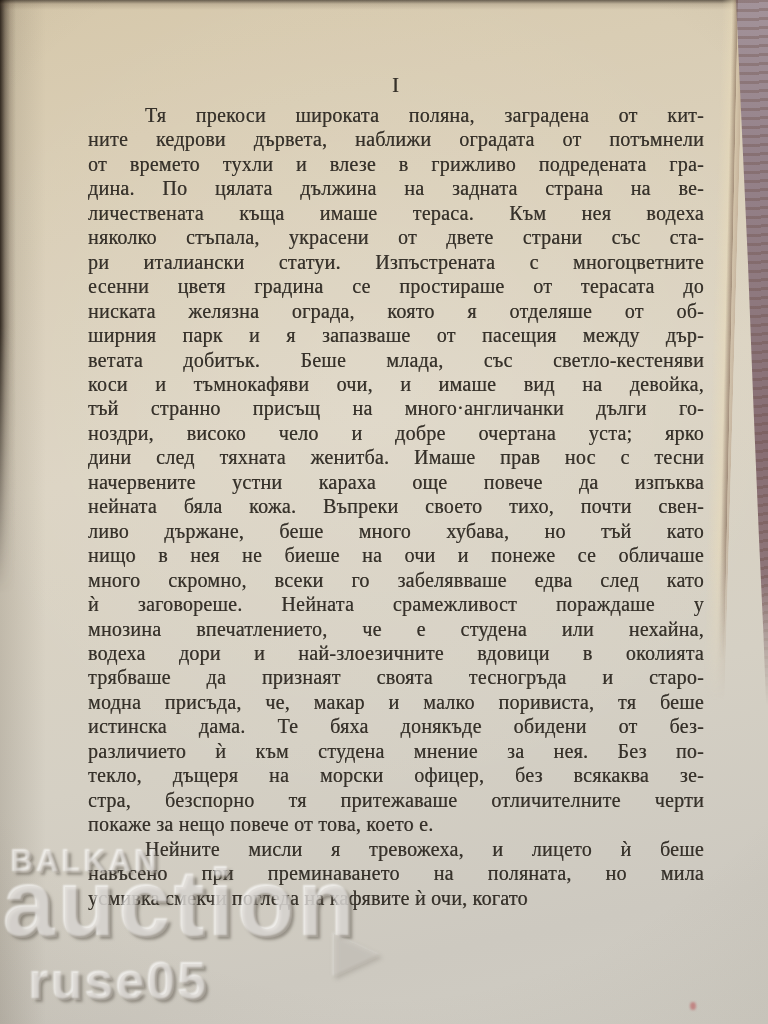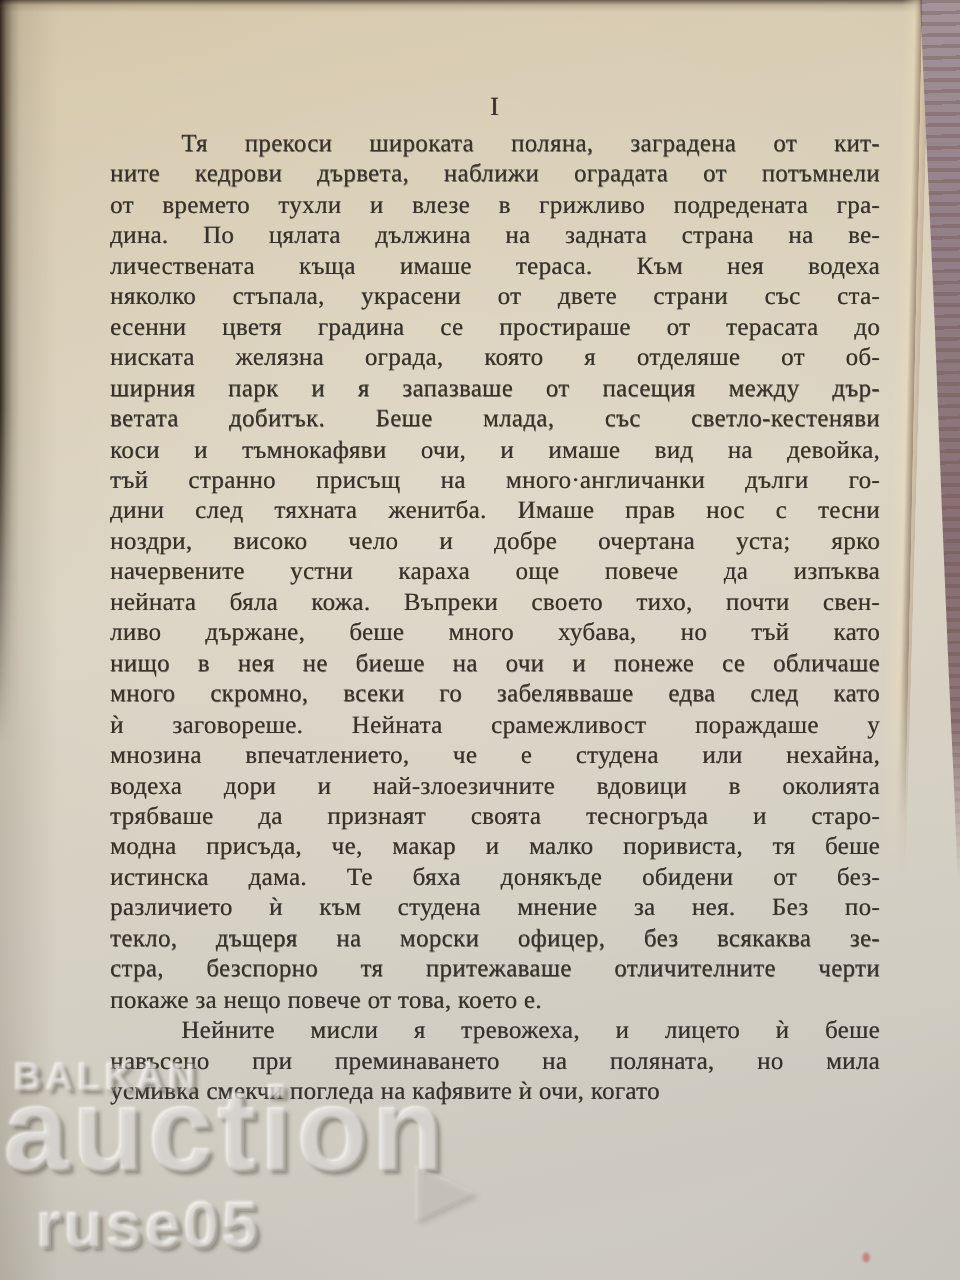--- a/index.html
+++ b/index.html
@@ -104,28 +104,29 @@
   <div class="text-block">
     <div class="chapter-heading">I</div>
     <div class="paras">
         <div>
           <div class="line indent">Тя прекоси широката поляна, заградена от кит-</div>
           <div class="line">ните кедрови дървета, наближи оградата от потъмнели</div>
           <div class="line">от времето тухли и влезе в грижливо подредената гра-</div>
           <div class="line">дина. По цялата дължина на задната страна на ве-</div>
           <div class="line">личествената къща имаше тераса. Към нея водеха</div>
           <div class="line">няколко стъпала, украсени от двете страни със ста-</div>
+          <div class="line">ри италиански статуи. Изпъстрената с многоцветните</div>
           <div class="line">есенни цветя градина се простираше от терасата до</div>
           <div class="line">ниската желязна ограда, която я отделяше от об-</div>
           <div class="line">ширния парк и я запазваше от пасещия между дър-</div>
           <div class="line">ветата добитък. Беше млада, със светло-кестеняви</div>
           <div class="line">коси и тъмнокафяви очи, и имаше вид на девойка,</div>
           <div class="line">тъй странно присъщ на много·англичанки дълги го-</div>
+          <div class="line">ноздри, високо чело и добре очертана уста; ярко</div>
           <div class="line">дини след тяхната женитба. Имаше прав нос с тесни</div>
-          <div class="line">ноздри, високо чело и добре очертана уста; ярко</div>
           <div class="line">начервените устни караха още повече да изпъква</div>
           <div class="line">нейната бяла кожа. Въпреки своето тихо, почти свен-</div>
           <div class="line">ливо държане, беше много хубава, но тъй като</div>
           <div class="line">нищо в нея не биеше на очи и понеже се обличаше</div>
           <div class="line">много скромно, всеки го забелявваше едва след като</div>
           <div class="line">ѝ заговореше. Нейната срамежливост пораждаше у</div>
           <div class="line">мнозина впечатлението, че е студена или нехайна,</div>
           <div class="line">водеха дори и най-злоезичните вдовици в околията</div>
           <div class="line">трябваше да признаят своята тесногръда и старо-</div>
           <div class="line">модна присъда, че, макар и малко поривиста, тя беше</div>

